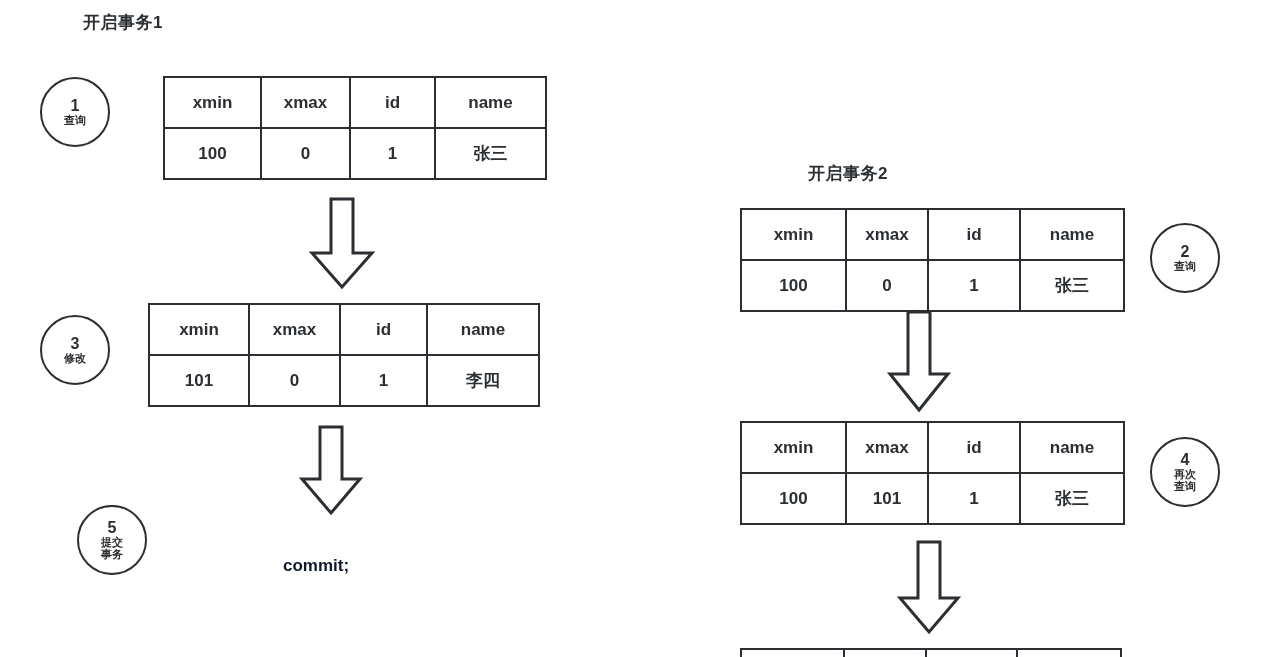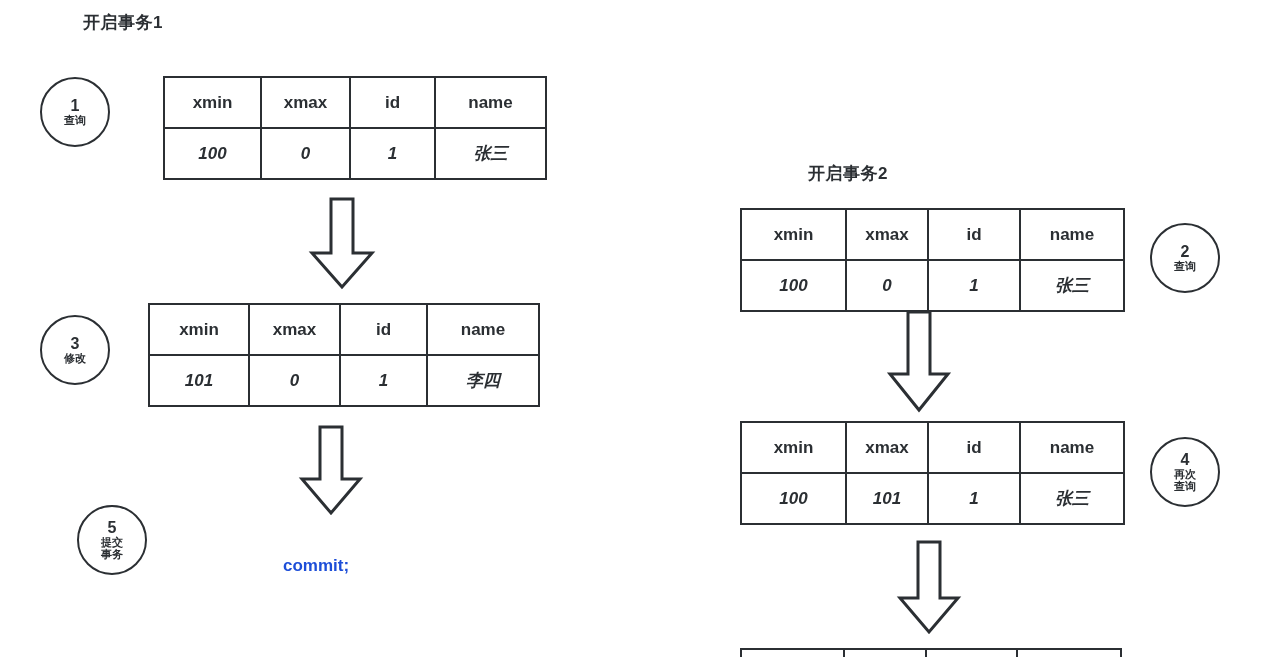--- a/index.html
+++ b/index.html
@@ -34,21 +34,21 @@
     border:2px solid #2b2f33;
     text-align:center;
     vertical-align:middle;
     font-size:17px;
     font-weight:bold;
     color:#2b2f33;
     padding:0;
     background:#fff;
   }
   .tbl tr.hdr td{height:49px;}
-  .tbl tr.val td{height:49px;font-style:italic;}
+  .tbl tr.val td{height:49px;}
 
   
   .circle{
     position:absolute;
     border:2px solid #2b2f33;
     border-radius:50%;
     background:#fff;
     display:flex;
     flex-direction:column;
     align-items:center;
@@ -69,21 +69,21 @@
 
   
   .arrow{position:absolute;}
   .arrow svg{display:block;overflow:visible;}
 
   
   .code-label{
     position:absolute;
     font-size:17px;
     font-weight:bold;
-    color:#1d4ed8;
+    color:#0f172a;
     white-space:nowrap;
   }
 
   
   .partial{
     position:absolute;
     border-collapse:collapse;
     table-layout:fixed;
   }
   .partial td{

